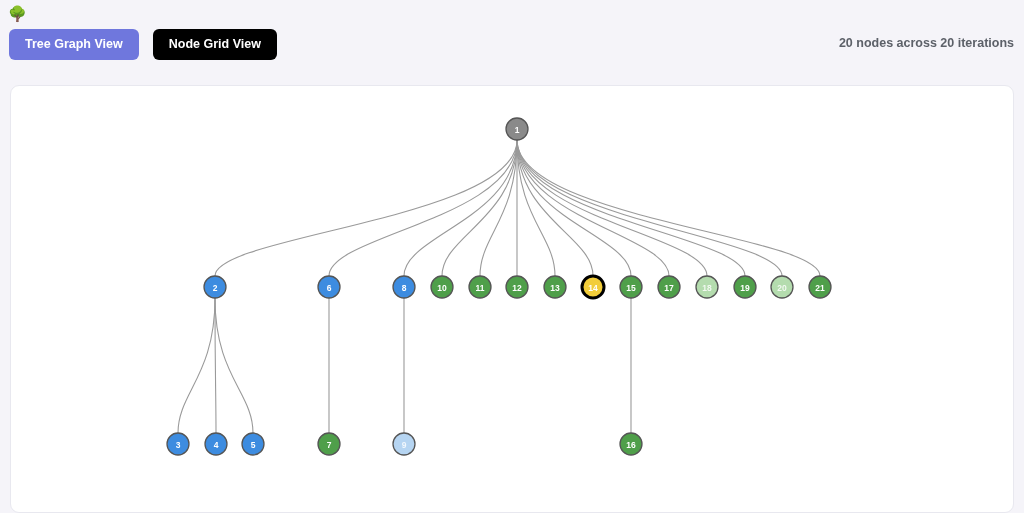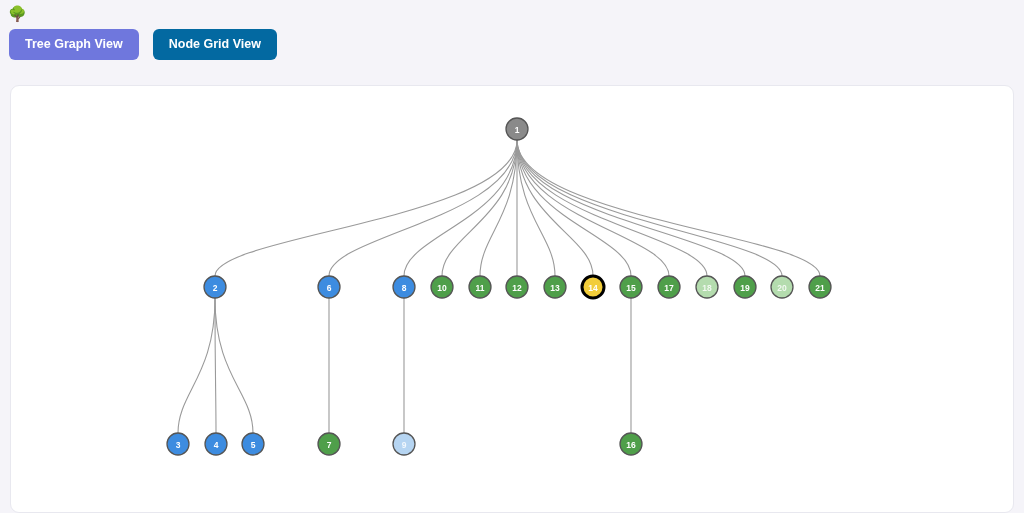--- a/index.html
+++ b/index.html
@@ -37,21 +37,21 @@
     border-radius: 6px;
     color: #ffffff;
     font-family: "Liberation Sans", sans-serif;
     font-size: 12.5px;
     font-weight: bold;
     padding: 9px 16px;
     cursor: pointer;
     line-height: 1;
   }
   .view-btn.active   { background: #6f77dd; }
-  .view-btn.inactive { background: #0369a1; margin-left: 14px; }
+  .view-btn.inactive { background: #000000; margin-left: 14px; }
 
   .meta-text {
     position: absolute;
     right: 10px;
     top: 15px;
     font-size: 12.5px;
     font-weight: bold;
     color: #5d6169;
   }
 
@@ -88,20 +88,21 @@
 
 <div id="app">
 
   <div class="page-title">
     <span class="tree-emoji">🌳</span>
   </div>
 
   <div class="toolbar-row">
     <button class="view-btn active">Tree Graph View</button>
     <button class="view-btn inactive">Node Grid View</button>
+    <span class="meta-text">20 nodes across 20 iterations</span>
   </div>
 
   <div class="graph-card">
     <svg id="tree-svg" width="1004" height="428" viewBox="0 0 1004 428">
       <g id="edge-layer">
           <path class="edge" d="M 506 54 C 506 132.88, 204 149.2, 204 190"></path>
           <path class="edge" d="M 506 54 C 506 132.88, 318 149.2, 318 190"></path>
           <path class="edge" d="M 506 54 C 506 132.88, 393 149.2, 393 190"></path>
           <path class="edge" d="M 506 54 C 506 132.88, 431 149.2, 431 190"></path>
           <path class="edge" d="M 506 54 C 506 132.88, 469 149.2, 469 190"></path>

